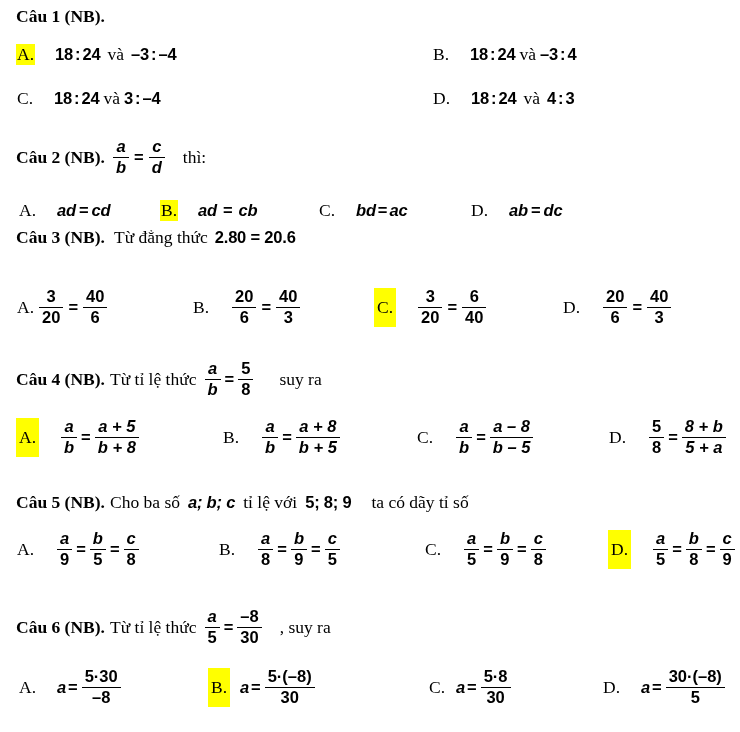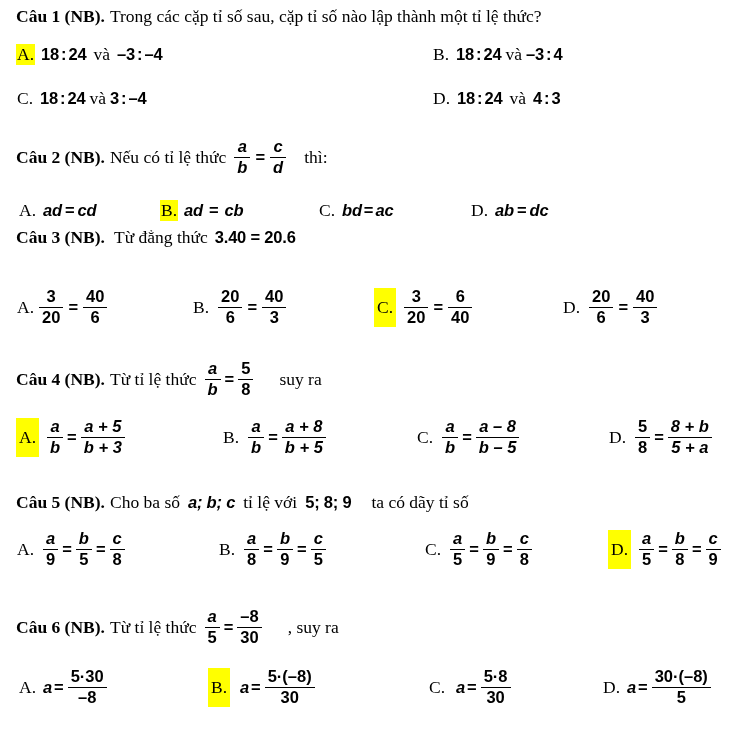--- a/index.html
+++ b/index.html
@@ -19,21 +19,21 @@
     white-space:nowrap;
   }
   .q-label{font-weight:bold;}
   .q-text{margin-left:5px;}
 
   
   .opt-row{display:flex;align-items:center;font-size:17.5px;white-space:nowrap;}
   .opt-letter{font-size:17.5px;padding:0 1px;}
   .opt-letter.hl{background:#ffff00;}
   .opt-letter.hl-tall{background:#ffff00;align-self:stretch;display:flex;align-items:center;padding:0 3px;}
-  .opt-body{margin-left:6px;display:flex;align-items:center;}
+  .opt-body{margin-left:20px;display:flex;align-items:center;}
 
   
   .m{
     font-family:"Liberation Sans","DejaVu Sans",sans-serif;
     font-weight:bold;
     font-size:16.5px;
     letter-spacing:-0.2px;
   }
   .m.it{font-style:italic;}
   .op{
@@ -62,21 +62,20 @@
 
   .abs{position:absolute;}
 </style>
 </head>
 <body>
 
 <div class="page">
 
   <div class="abs q-stem" style="left:16px;top:6px;">
     <span class="q-label">Câu 1 (NB).</span>
-    <span class="q-text">Trong các cặp tỉ số sau, cặp tỉ số nào lập thành một tỉ lệ thức?</span>
   </div>
 
   <div class="abs opt-row" style="left:16px;top:44px;">
     <span class="opt-letter hl">A.</span>
     <span class="opt-body">
       <span class="m">18</span>
       <span class="op tight">:</span>
       <span class="m">24</span>
       <span style="margin:0 7px;">và</span>
       <span class="m">–3</span>
@@ -119,21 +118,20 @@
       <span class="m">24</span>
       <span style="margin:0 7px;">và</span>
       <span class="m">4</span>
       <span class="op tight">:</span>
       <span class="m">3</span>
     </span>
   </div>
 
   <div class="abs q-stem" style="left:16px;top:138px;">
     <span class="q-label">Câu 2 (NB).</span>
-    <span class="q-text">Nếu có tỉ lệ thức</span>
     <span class="frac it" style="margin-left:8px;">
       <span class="num">a</span>
       <span class="bar"></span>
       <span class="den">b</span>
     </span>
     <span class="op">=</span>
     <span class="frac it">
       <span class="num">c</span>
       <span class="bar"></span>
       <span class="den">d</span>
@@ -173,21 +171,21 @@
     <span class="opt-body">
       <span class="m it">ab</span>
       <span class="op">=</span>
       <span class="m it">dc</span>
     </span>
   </div>
 
   <div class="abs q-stem" style="left:16px;top:227px;">
     <span class="q-label">Câu 3 (NB).</span>
     <span class="q-text" style="margin-left:9px;">Từ đẳng thức</span>
-    <span class="m" style="margin-left:7px;">3.40 = 20.6</span>
+    <span class="m" style="margin-left:7px;">2.80 = 20.6</span>
   </div>
 
   <div class="abs opt-row" style="left:16px;top:288px;">
     <span class="opt-letter">A.</span>
     <span class="opt-body" style="margin-left:2px;">
       <span class="frac">
         <span class="num">3</span>
         <span class="bar"></span>
         <span class="den">20</span>
       </span>
@@ -273,21 +271,21 @@
     <span class="opt-body">
       <span class="frac it">
         <span class="num">a</span>
         <span class="bar"></span>
         <span class="den">b</span>
       </span>
       <span class="op tight">=</span>
       <span class="frac it">
         <span class="num">a + 5</span>
         <span class="bar"></span>
-        <span class="den">b + 3</span>
+        <span class="den">b + 8</span>
       </span>
     </span>
   </div>
 
   <div class="abs opt-row" style="left:222px;top:418px;">
     <span class="opt-letter">B.</span>
     <span class="opt-body">
       <span class="frac it">
         <span class="num">a</span>
         <span class="bar"></span>
@@ -444,21 +442,21 @@
       <span class="num">a</span>
       <span class="bar"></span>
       <span class="den up">5</span>
     </span>
     <span class="op tight">=</span>
     <span class="frac">
       <span class="num">–8</span>
       <span class="bar"></span>
       <span class="den">30</span>
     </span>
-    <span style="margin-left:24px;">, suy ra</span>
+    <span style="margin-left:16px;">, suy ra</span>
   </div>
 
   <div class="abs opt-row" style="left:18px;top:668px;">
     <span class="opt-letter">A.</span>
     <span class="opt-body">
       <span class="m it">a</span>
       <span class="op tight">=</span>
       <span class="frac">
         <span class="num">5·30</span>
         <span class="bar"></span>

